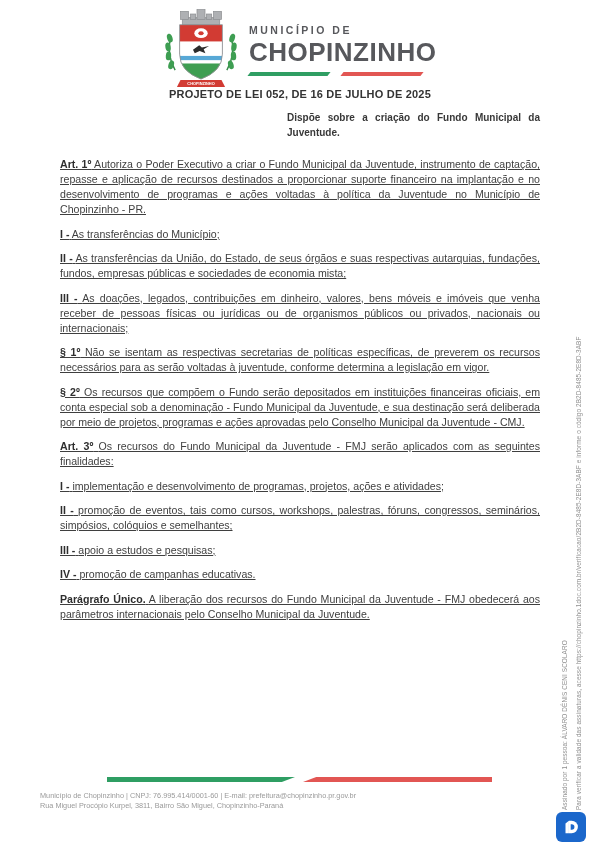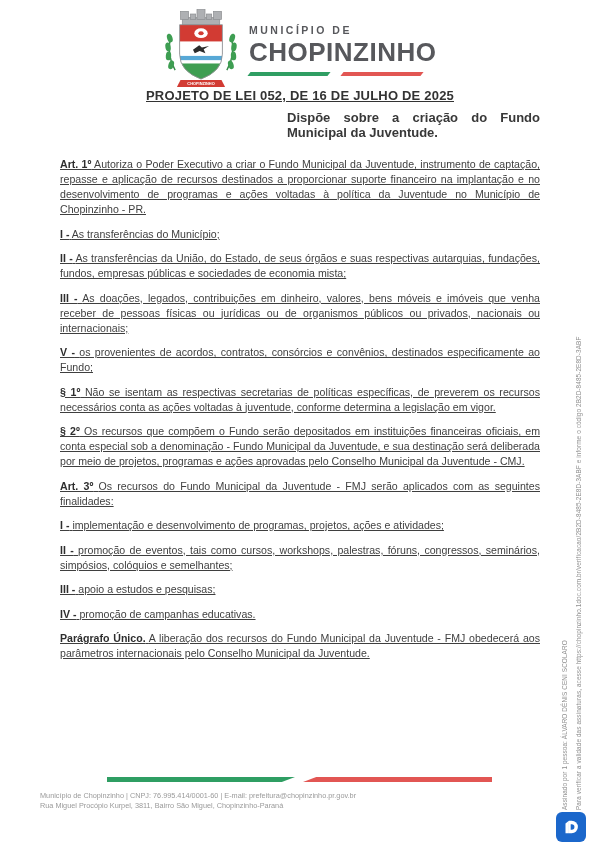--- a/index.html
+++ b/index.html
@@ -10,26 +10,26 @@
   
   .crest { position:absolute; left:156px; top:6px; }
   .brand { position:absolute; left:249px; top:24px; }
   .brand-small { font-size:10.5px; font-weight:bold; letter-spacing:2.5px; color:#57585c; }
   .brand-large { font-size:26px; font-weight:bold; letter-spacing:0.5px; color:#57585c; margin-top:1px; }
   .brand-stripes { display:flex; gap:13px; margin-top:4px; }
   .stripe { height:4px; width:80px; transform:skewX(-38deg); }
   
   .doc-title {
     position:absolute; left:60px; top:88px; width:480px; text-align:center;
-    font-size:13px; font-weight:bold; color:#333; text-decoration:underline;
+    font-size:11px; font-weight:bold; color:#333; 
     letter-spacing:0.2px;
   }
   .epigraph {
     position:absolute; left:287px; top:110px; width:253px;
-    font-size:13px; font-weight:bold; line-height:15px; text-align:justify; color:#383838;
+    font-size:10px; font-weight:bold; line-height:15px; text-align:justify; color:#383838;
   }
   
   .body-text { position:absolute; left:60px; top:157px; width:480px; }
   .body-text p { margin:0 0 9.5px 0; font-size:10.6px; line-height:15px; text-align:justify; color:#3f3f3f;text-decoration:underline; }
   .body-text p b { color:#2e2e2e; }
   
   .footer-ribbon { position:absolute; top:777px; height:5px; }
   .footer-ribbon.green { left:107px; width:188px; clip-path:polygon(0 0,100% 0,93% 100%,0 100%); }
   .footer-ribbon.red   { left:303px; width:189px; clip-path:polygon(7% 0,100% 0,100% 100%,0 100%); }
   .footer-text {
@@ -115,24 +115,23 @@
       <p><b>Art. 1º</b> <span>Autoriza o Poder Executivo a criar o Fundo Municipal da Juventude, instrumento de captação, repasse e aplicação de recursos destinados a proporcionar suporte financeiro na implantação e no desenvolvimento de programas e ações voltadas à política da Juventude no Município de Chopinzinho - PR.</span></p>
 
 
       <p><b>I -</b> <span>As transferências do Município;</span></p>
 
       <p><b>II -</b> <span>As transferências da União, do Estado, de seus órgãos e suas respectivas autarquias, fundações, fundos, empresas públicas e sociedades de economia mista;</span></p>
 
       <p><b>III -</b> <span>As doações, legados, contribuições em dinheiro, valores, bens móveis e imóveis que venha receber de pessoas físicas ou jurídicas ou de organismos públicos ou privados, nacionais ou internacionais;</span></p>
 
 
-      <p><b>V -</b> <span>os provenientes de acordos, contratos, consórcios e convênios, destinados especificamente ao Fundo;</span></p>
 
 
-      <p><b>§ 1º</b> <span>Não se isentam as respectivas secretarias de políticas específicas, de preverem os recursos necessários conta as ações voltadas à juventude, conforme determina a legislação em vigor.</span></p>
+      <p><b>§ 1º</b> <span>Não se isentam as respectivas secretarias de políticas específicas, de preverem os recursos necessários para as serão voltadas à juventude, conforme determina a legislação em vigor.</span></p>
 
       <p><b>§ 2º</b> <span>Os recursos que compõem o Fundo serão depositados em instituições financeiras oficiais, em conta especial sob a denominação - Fundo Municipal da Juventude, e sua destinação será deliberada por meio de projetos, programas e ações aprovadas pelo Conselho Municipal da Juventude - CMJ.</span></p>
 
       <p><b>Art. 3º</b> <span>Os recursos do Fundo Municipal da Juventude - FMJ serão aplicados com as seguintes finalidades:</span></p>
 
       <p><b>I -</b> <span>implementação e desenvolvimento de programas, projetos, ações e atividades;</span></p>
 
       <p><b>II -</b> <span>promoção de eventos, tais como cursos, workshops, palestras, fóruns, congressos, seminários, simpósios, colóquios e semelhantes;</span></p>
 
       <p><b>III -</b> <span>apoio a estudos e pesquisas;</span></p>

